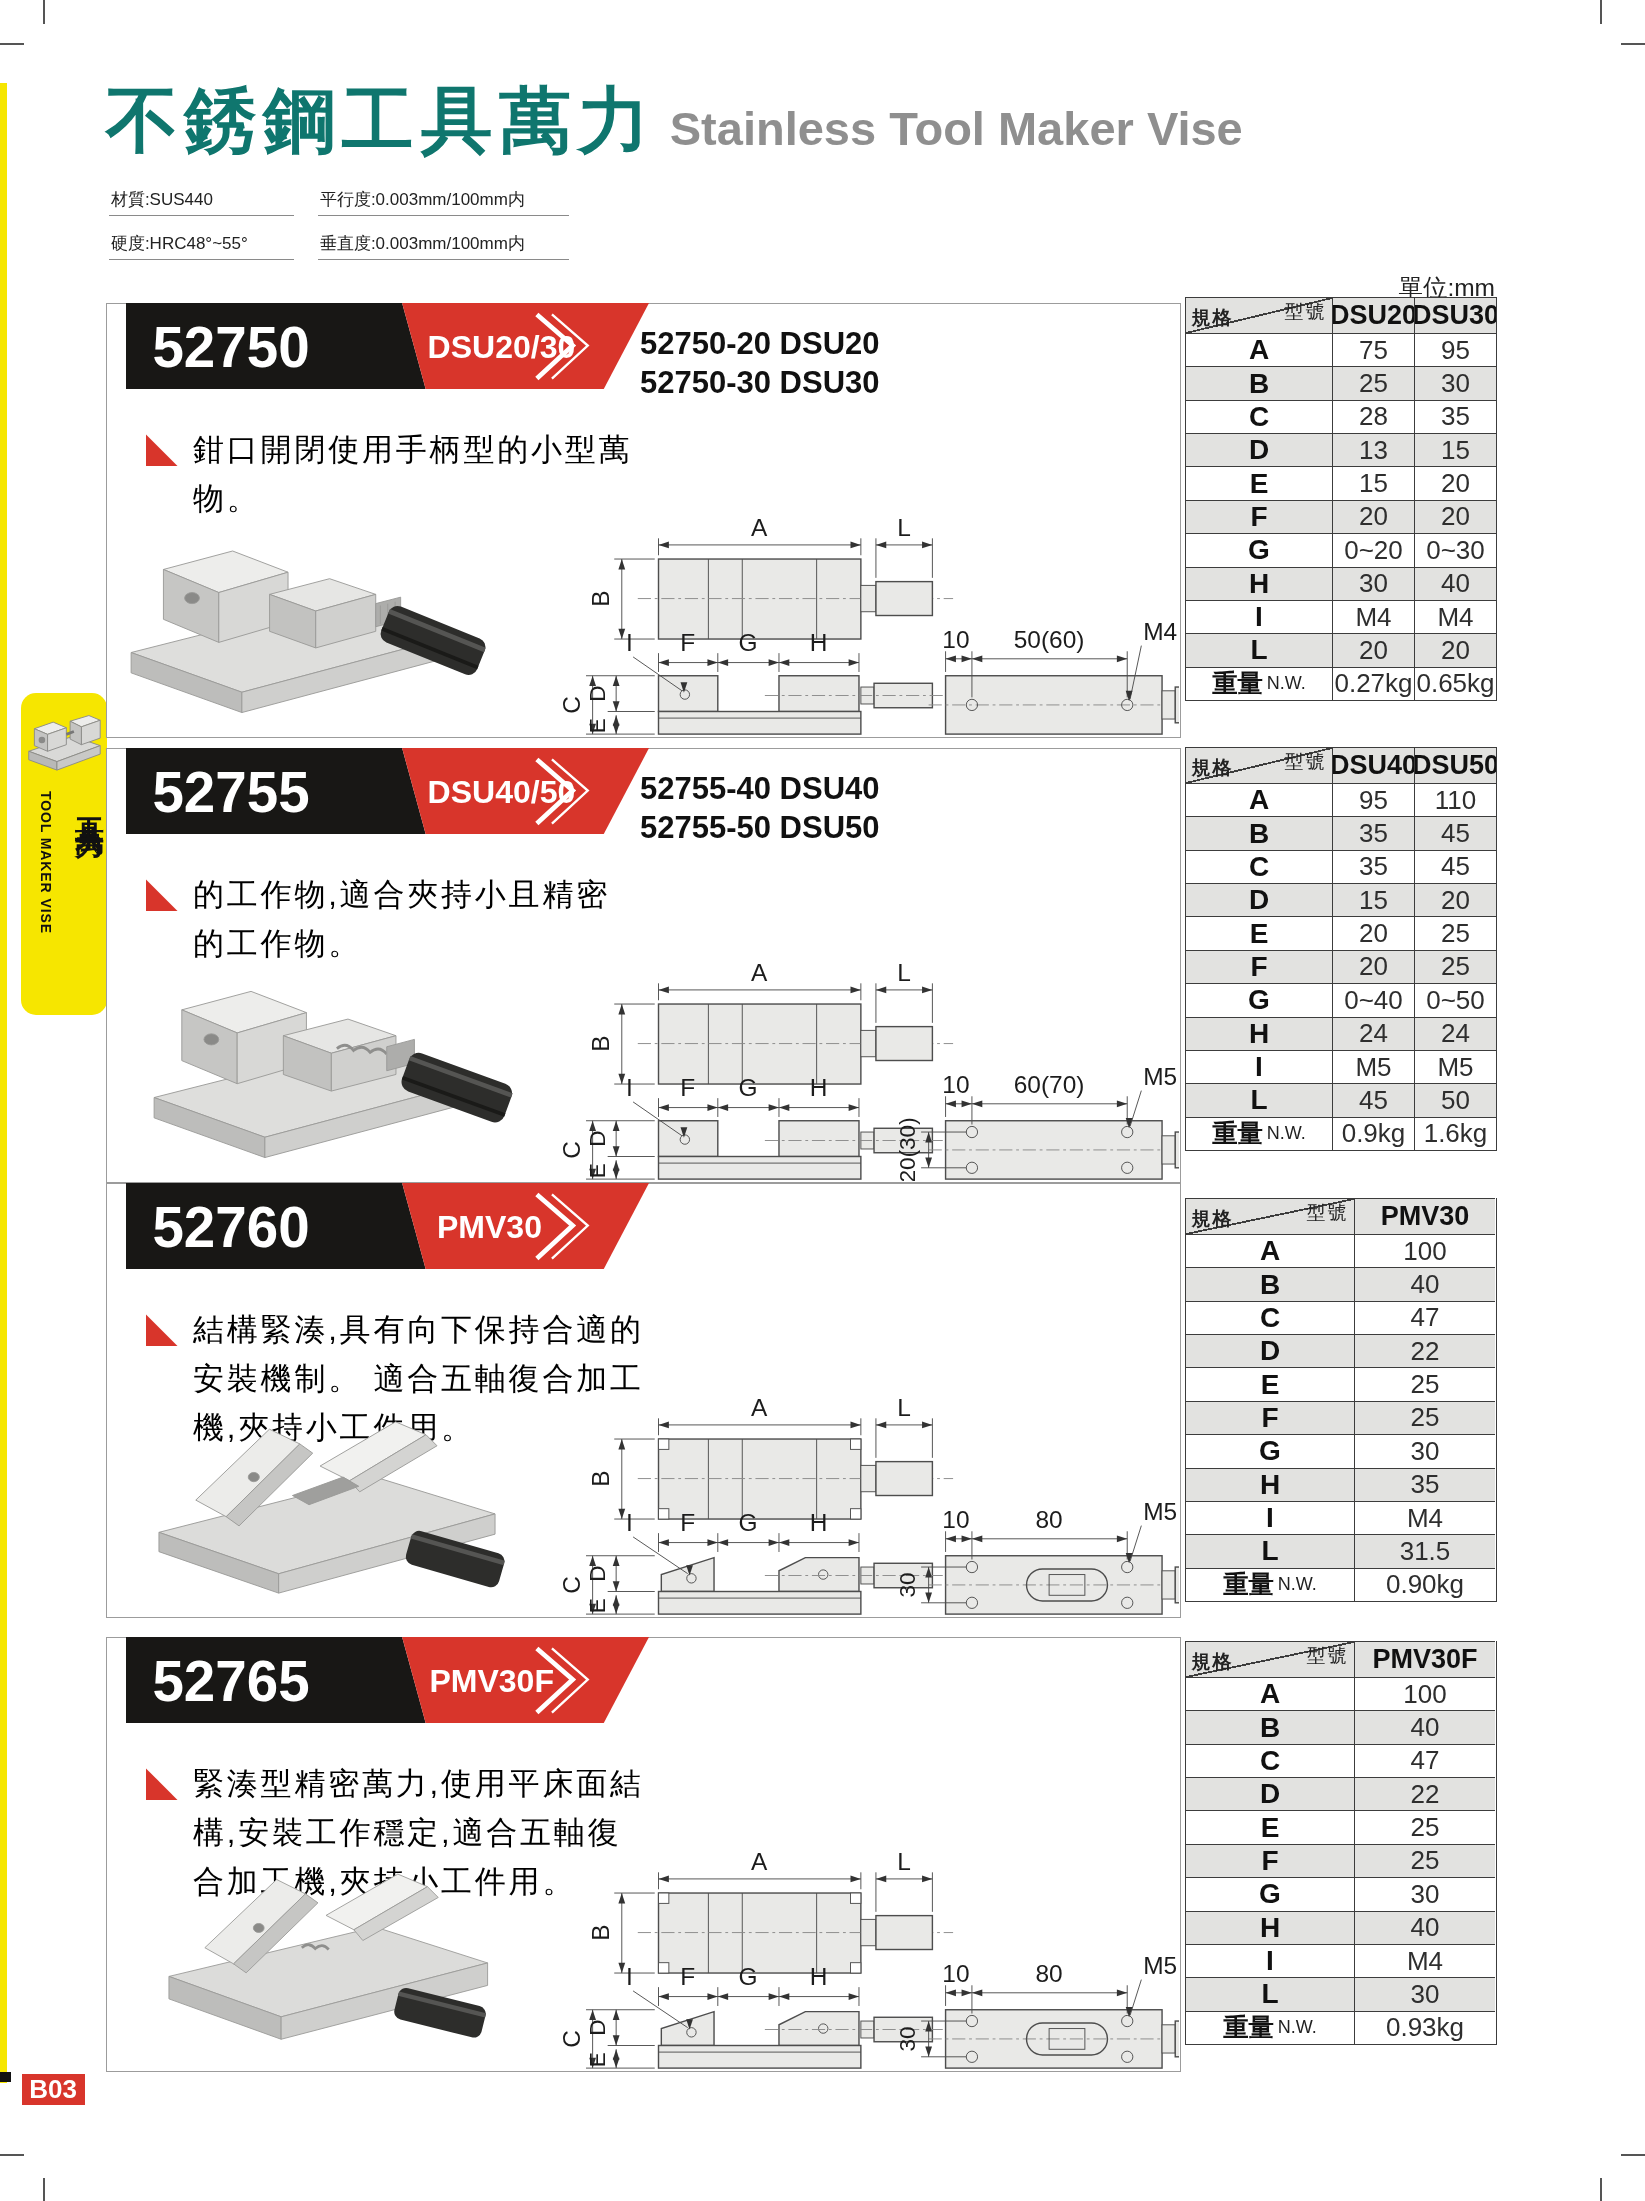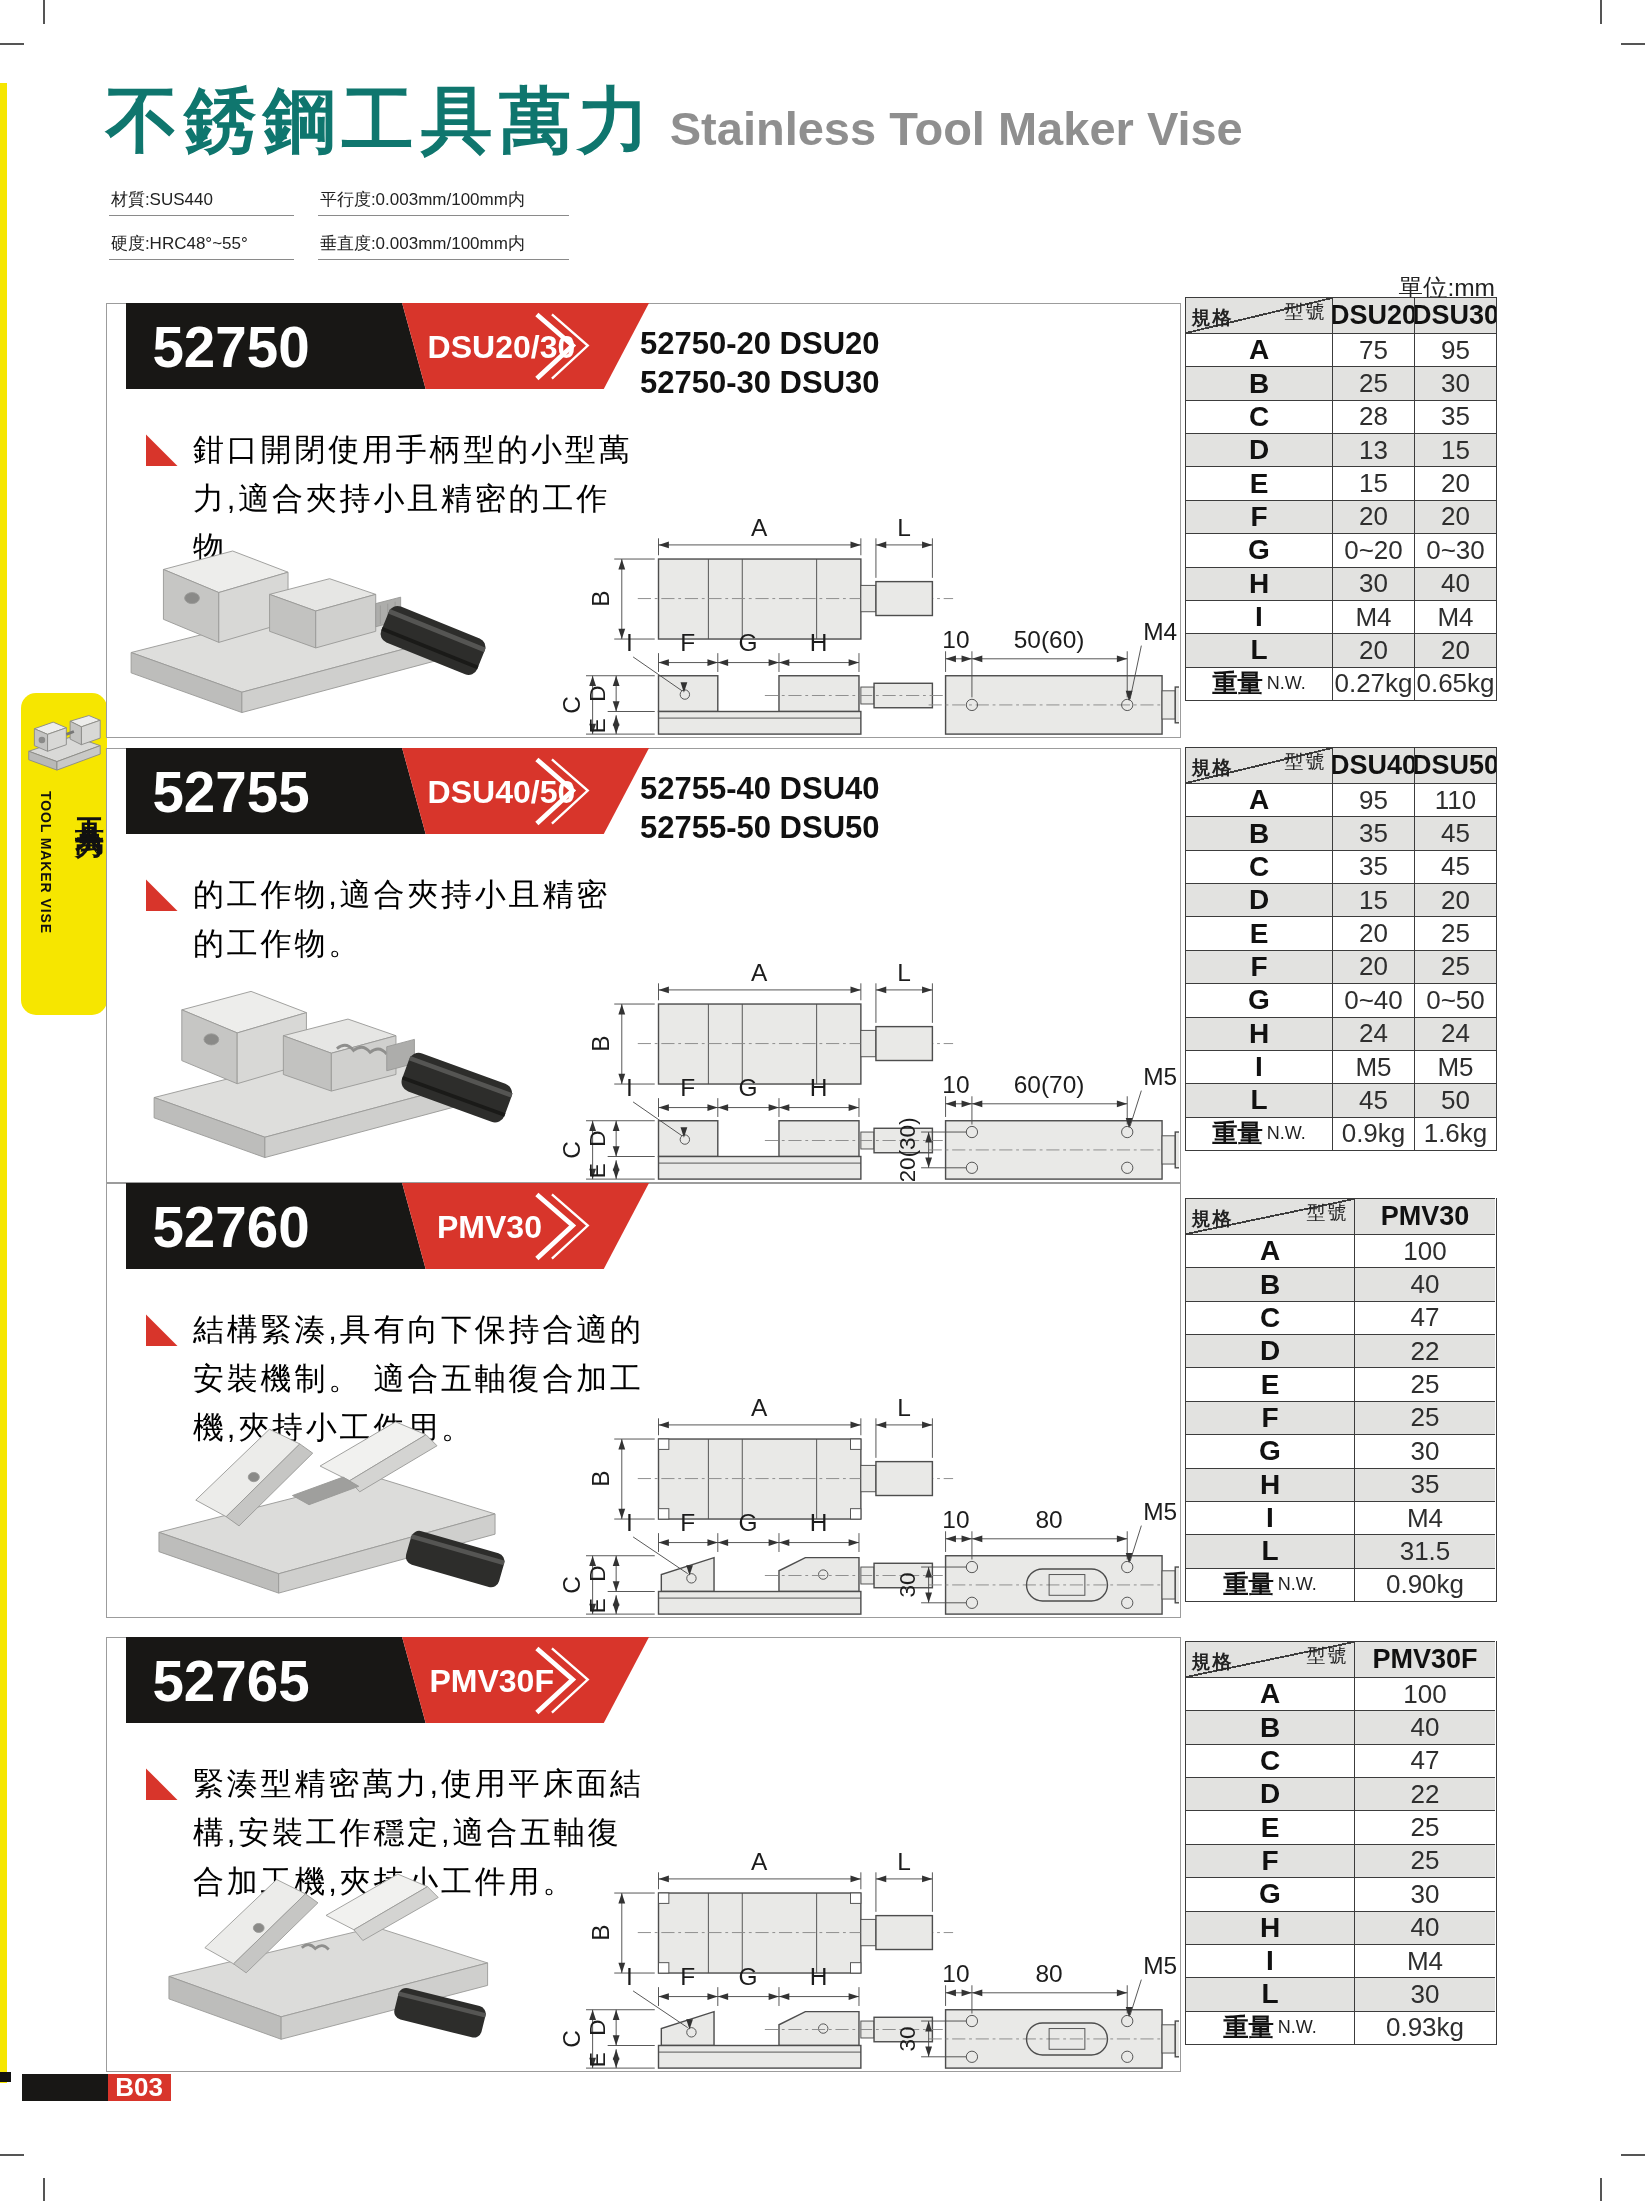--- a/index.html
+++ b/index.html
@@ -45,21 +45,21 @@
   .val{font-size:26px;color:#2e2e2e;}
   .head{font-size:27px;font-weight:bold;color:#111;}
   .corner{position:relative;background:
       linear-gradient(to bottom right,transparent calc(50% - 0.9px),#3c3c3c calc(50% - 0.9px),
       #3c3c3c calc(50% + 0.9px),transparent calc(50% + 0.9px)),#e2e2e0;}
   .corner .c-top{position:absolute;top:0.9px;right:5.6px;font-size:19px;color:#222;letter-spacing:1.9px;}
   .corner .c-bot{position:absolute;bottom:1.9px;left:5.6px;font-size:19px;color:#222;letter-spacing:1.9px;font-weight:bold;}
   .wlabel{font-size:25.4px;font-weight:bold;color:#111;}
   .wsub{font-size:18px;color:#222;margin-left:3.8px;}
   
-  #pageno{position:absolute;left:21.7px;top:2074px;width:149px;height:27px;display:flex;}
+  #pageno{position:absolute;left:21.7px;top:2074px;width:149px;height:33px;display:flex;flex-direction:column;}
   #pageno .blk{width:86px;background:#181715;}
   #pageno .red{width:63px;background:#d8352b;color:#fff;font-size:26px;font-weight:bold;
                display:flex;align-items:center;justify-content:center;}
   svg text{font-family:"Liberation Sans",sans-serif;}
 </style>
 </head>
 <body>
 
 <div id="page">
 
@@ -206,21 +206,20 @@
       </svg>
     </div>
     <div class="models">
       <div>52750-20 DSU20</div>
       <div>52750-30 DSU30</div>
     </div>
     <div class="desc">
       <span class="bullet"></span>
       <div class="desc-lines">
         <div>鉗口開閉使用手柄型的小型萬</div>
-        <div>力,適合夾持小且精密的工作</div>
         <div>物。</div>
       </div>
     </div>
     <svg class="photo" width="377" height="240" viewBox="0 0 400 260">
       <g stroke="#9a9a98" stroke-width="1">
         <polygon points="10,175 235,118 355,158 130,218" fill="#dededc"></polygon>
         <polygon points="10,175 130,218 130,240 10,197" fill="#bdbdbb"></polygon>
         <polygon points="130,218 355,158 355,180 130,240" fill="#cfcfcd"></polygon>
         <polygon points="45,85 120,65 180,88 105,110" fill="#ededeb"></polygon>
         <polygon points="45,85 105,110 105,164 45,139" fill="#c6c6c4"></polygon>

